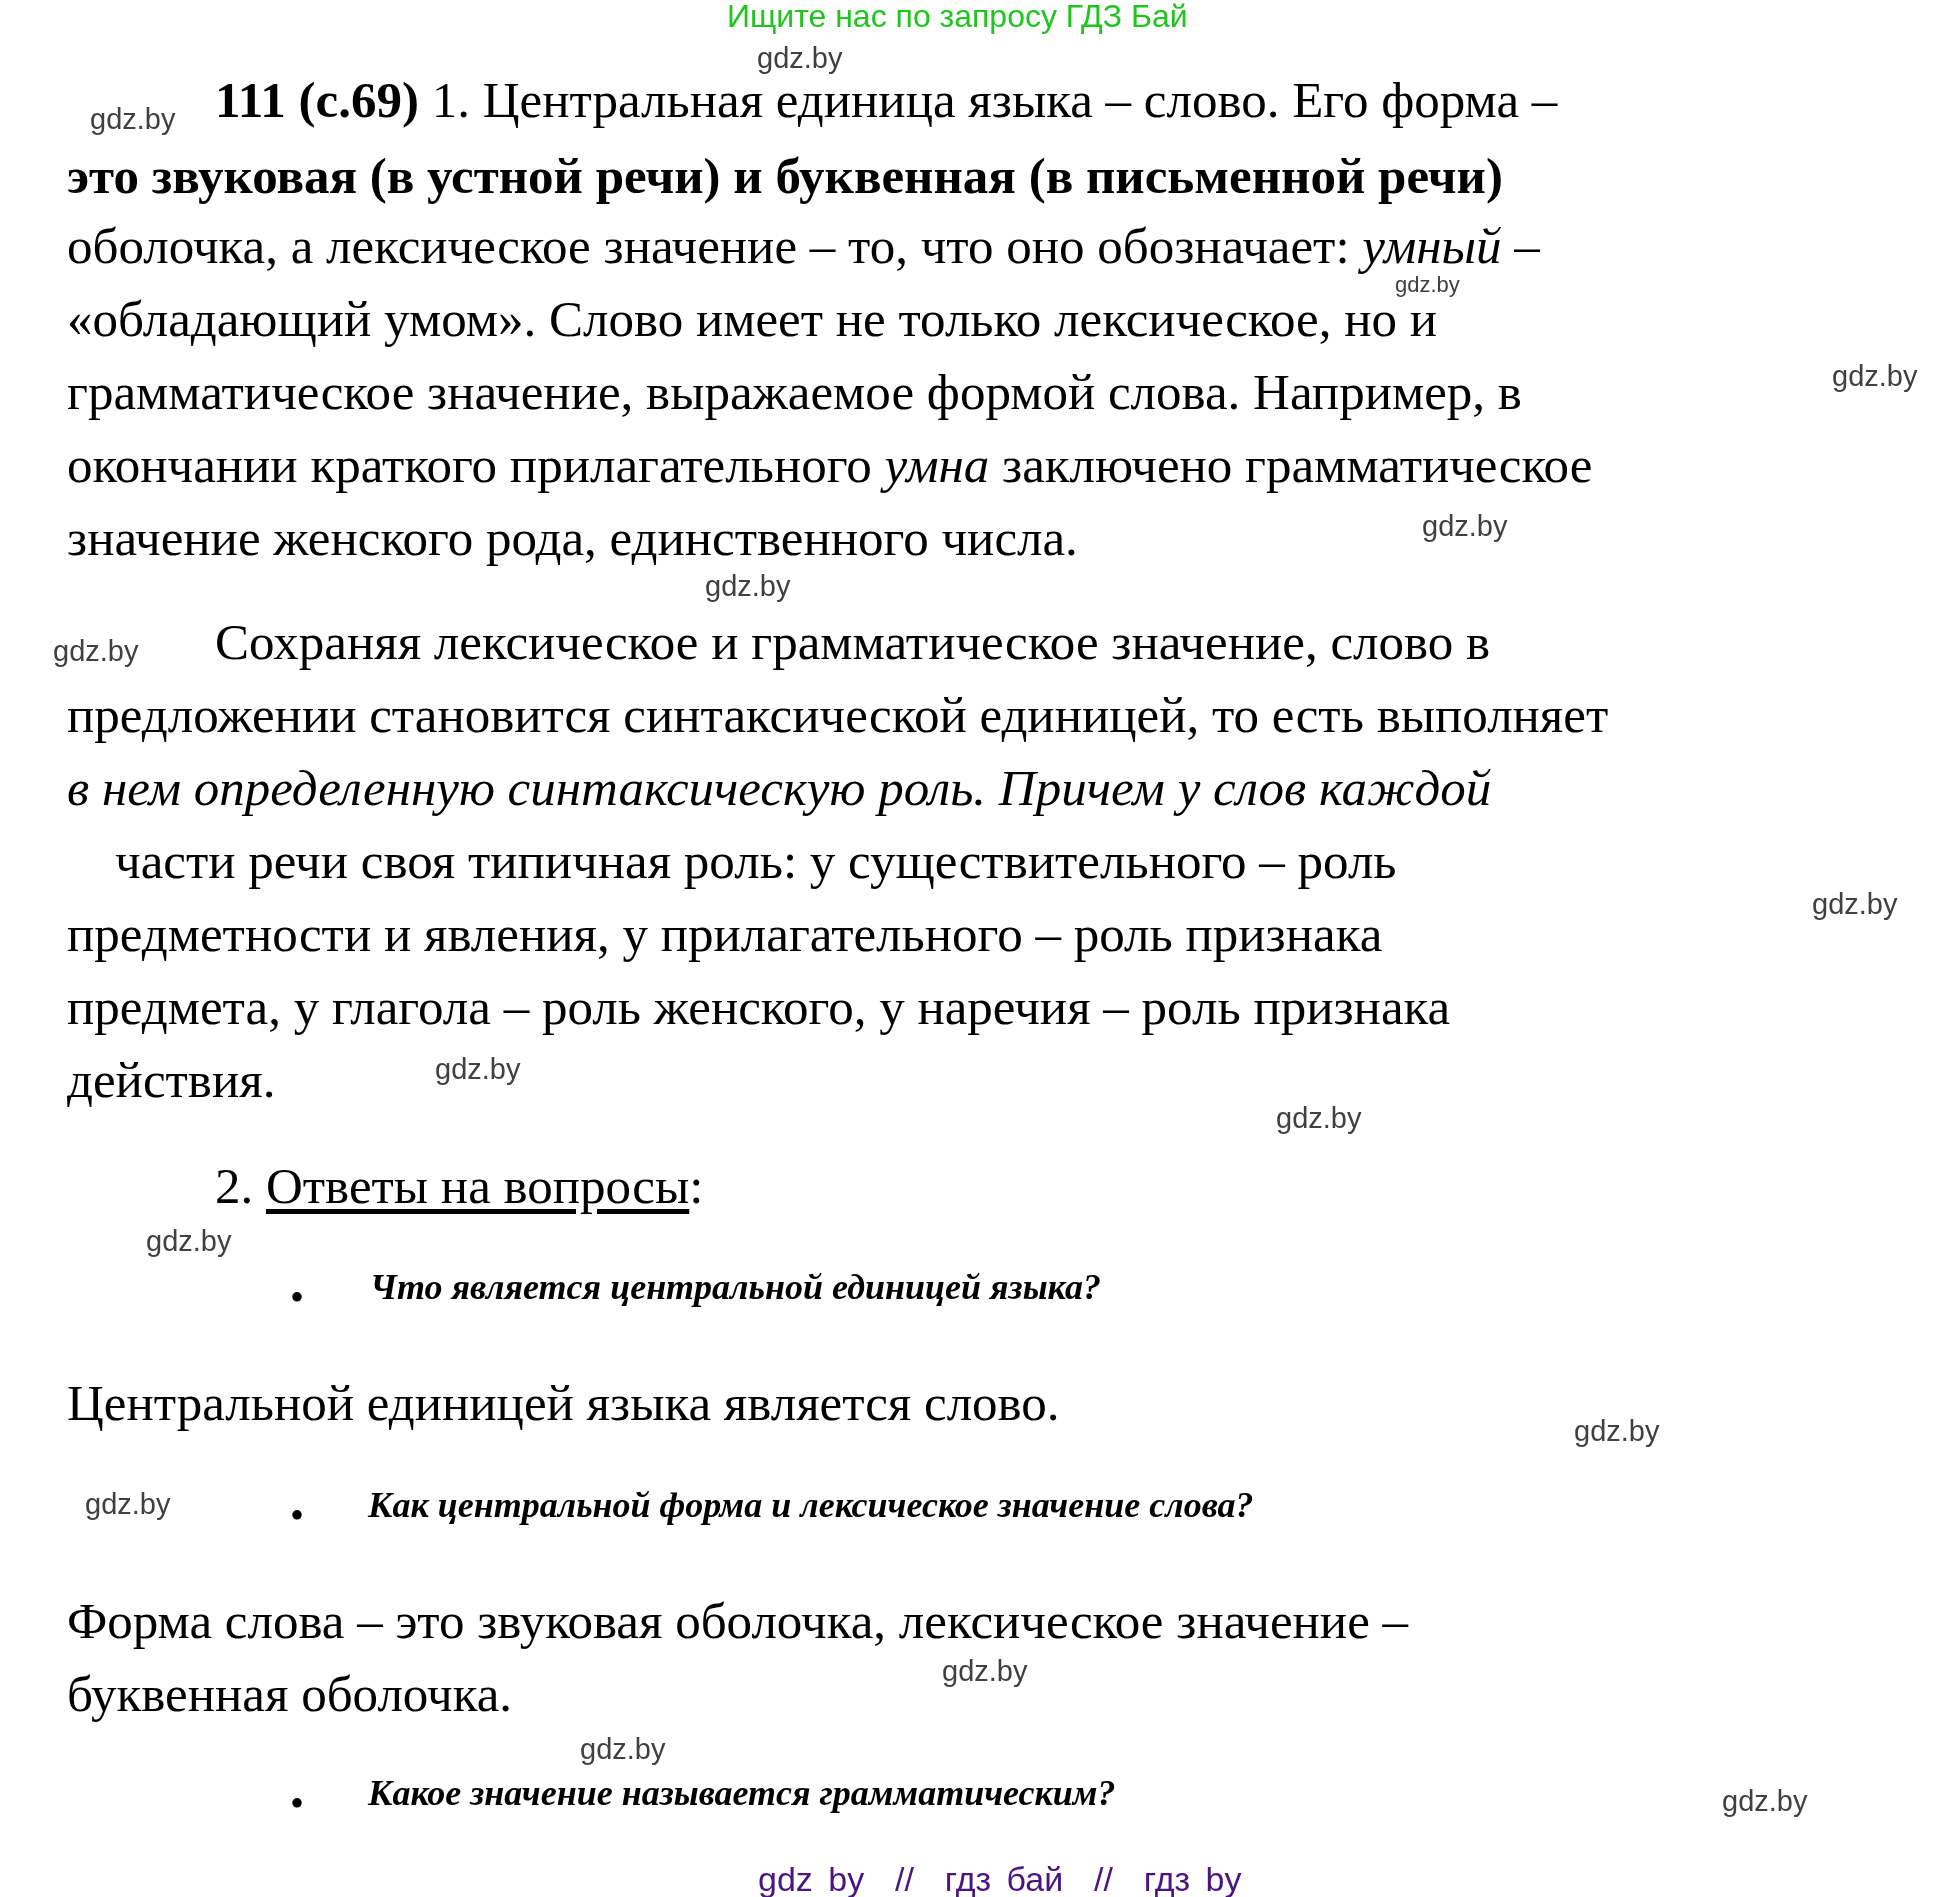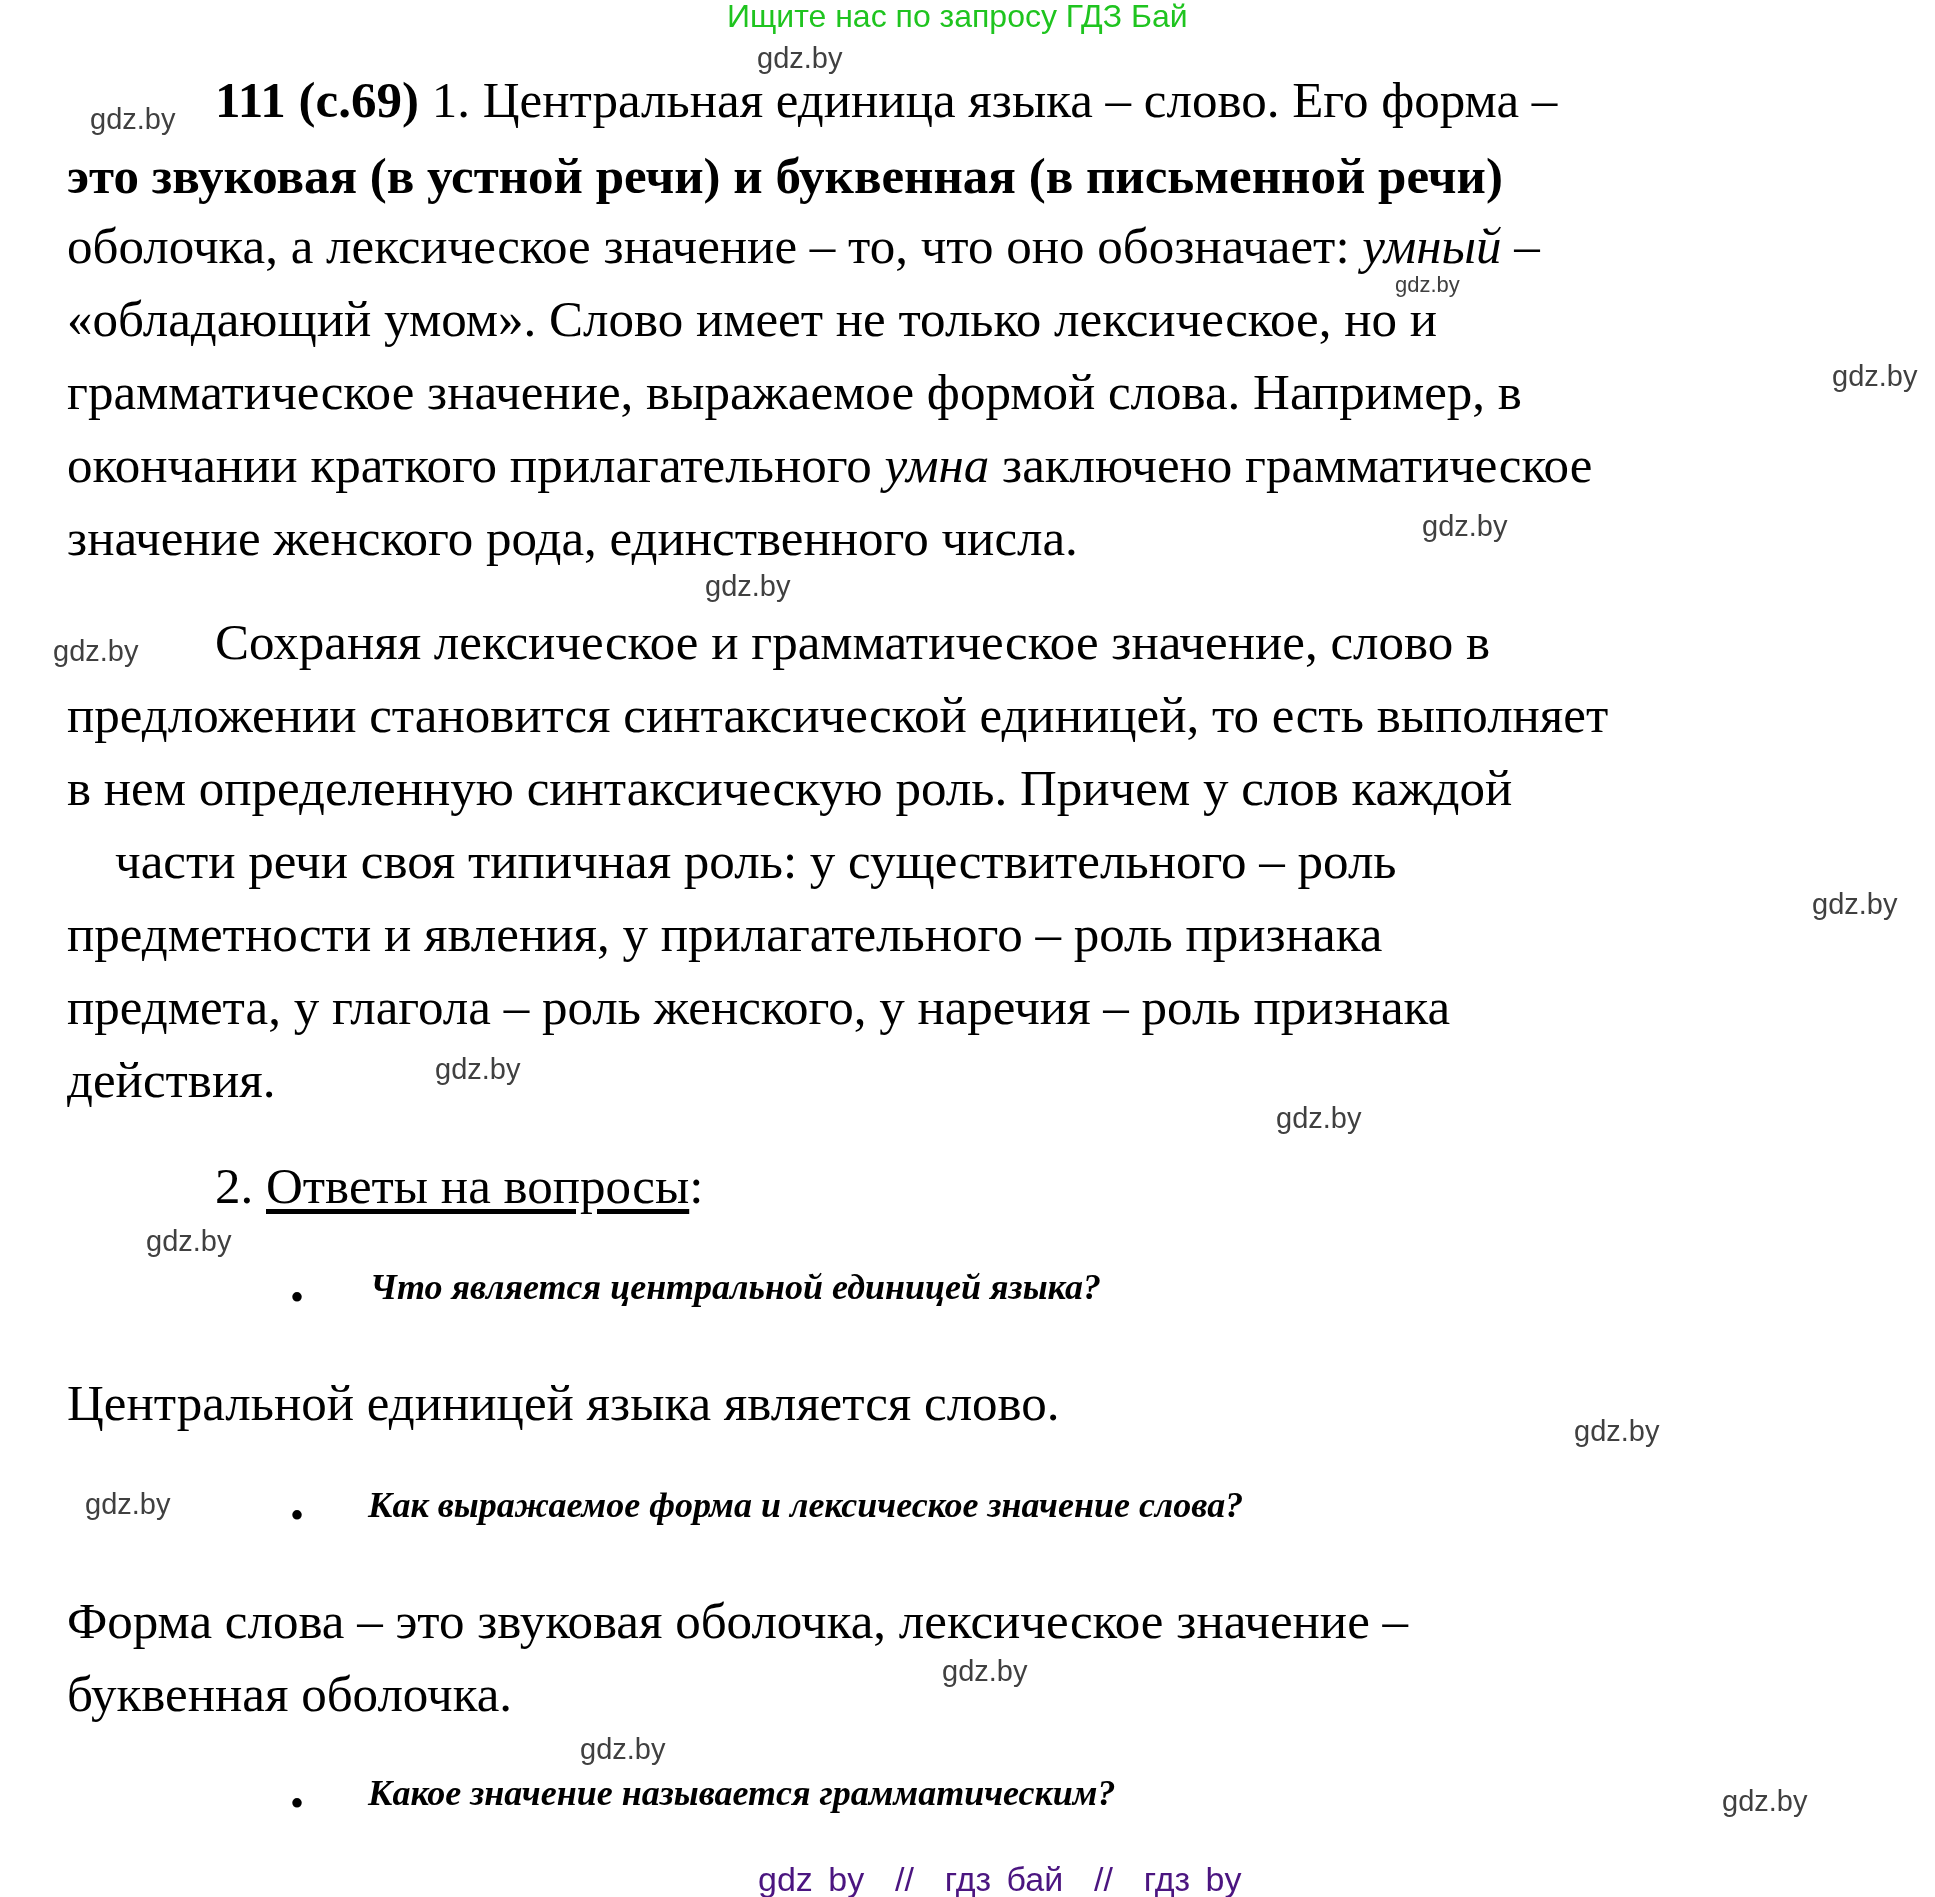--- a/index.html
+++ b/index.html
@@ -48,21 +48,21 @@
 </div>
 <div class="abs line" style="left:67px;top:289px;">«обладающий умом». Слово имеет не только лексическое, но и</div>
 <div class="abs line" style="left:67px;top:362px;">грамматическое значение, выражаемое формой слова. Например, в</div>
 <div class="abs line" style="left:67px;top:435px;">
   <span>окончании краткого прилагательного </span><span class="i">умна</span><span> заключено грамматическое</span>
 </div>
 <div class="abs line" style="left:67px;top:508px;">значение женского рода, единственного числа.</div>
 
 <div class="abs line" style="left:215px;top:612px;">Сохраняя лексическое и грамматическое значение, слово в</div>
 <div class="abs line" style="left:67px;top:685px;">предложении становится синтаксической единицей, то есть выполняет</div>
-<div class="abs line" style="left:67px;top:758px;">в нем определенную синтаксическую роль. Причем у слов каждой</div>
+<div class="abs line" style="left:67px;top:758px;font-style:italic;">в нем определенную синтаксическую роль. Причем у слов каждой</div>
 <div class="abs line" style="left:67px;top:831px;margin-left:48px;">части речи своя типичная роль: у существительного – роль</div>
 <div class="abs line" style="left:67px;top:904px;">
   <span class="b">предметности и явления</span><span>, у прилагательного – роль </span><span class="b">признака</span>
 </div>
 <div class="abs line" style="left:67px;top:977px;">
   <span class="b">предмета</span><span>, у глагола – роль </span><span class="b">женского</span><span>, у наречия – роль </span><span class="b">признака</span>
 </div>
 <div class="abs line" style="left:67px;top:1050px;">
   <span class="b">действия</span><span>.</span>
 </div>
@@ -72,21 +72,21 @@
 </div>
 
 <div class="abs" style="left:290px;top:1266px;">
   <span class="bullet" style="position:absolute;left:0;top:8px;">•</span>
   <span class="q" style="position:absolute;left:80px;top:0;white-space:nowrap;">Что является центральной единицей языка?</span>
 </div>
 <div class="abs line" style="left:67px;top:1373px;">Центральной единицей языка является слово.</div>
 
 <div class="abs" style="left:290px;top:1484px;">
   <span class="bullet" style="position:absolute;left:0;top:8px;">•</span>
-  <span class="q" style="position:absolute;left:78px;top:0;white-space:nowrap;">Как выражаемое форма и лексическое значение слова?</span>
+  <span class="q" style="position:absolute;left:78px;top:0;white-space:nowrap;">Как центральной форма и лексическое значение слова?</span>
 </div>
 <div class="abs line" style="left:67px;top:1591px;">Форма слова – это звуковая оболочка, лексическое значение –</div>
 <div class="abs line" style="left:67px;top:1664px;">буквенная оболочка.</div>
 
 <div class="abs" style="left:290px;top:1772px;">
   <span class="bullet" style="position:absolute;left:0;top:8px;">•</span>
   <span class="q" style="position:absolute;left:78px;top:0;white-space:nowrap;">Какое значение называется грамматическим?</span>
 </div>
 
 <div class="abs bottom" style="left:758px;top:1860px;white-space:pre;">gdz by  //  гдз бай  //  гдз by</div>

